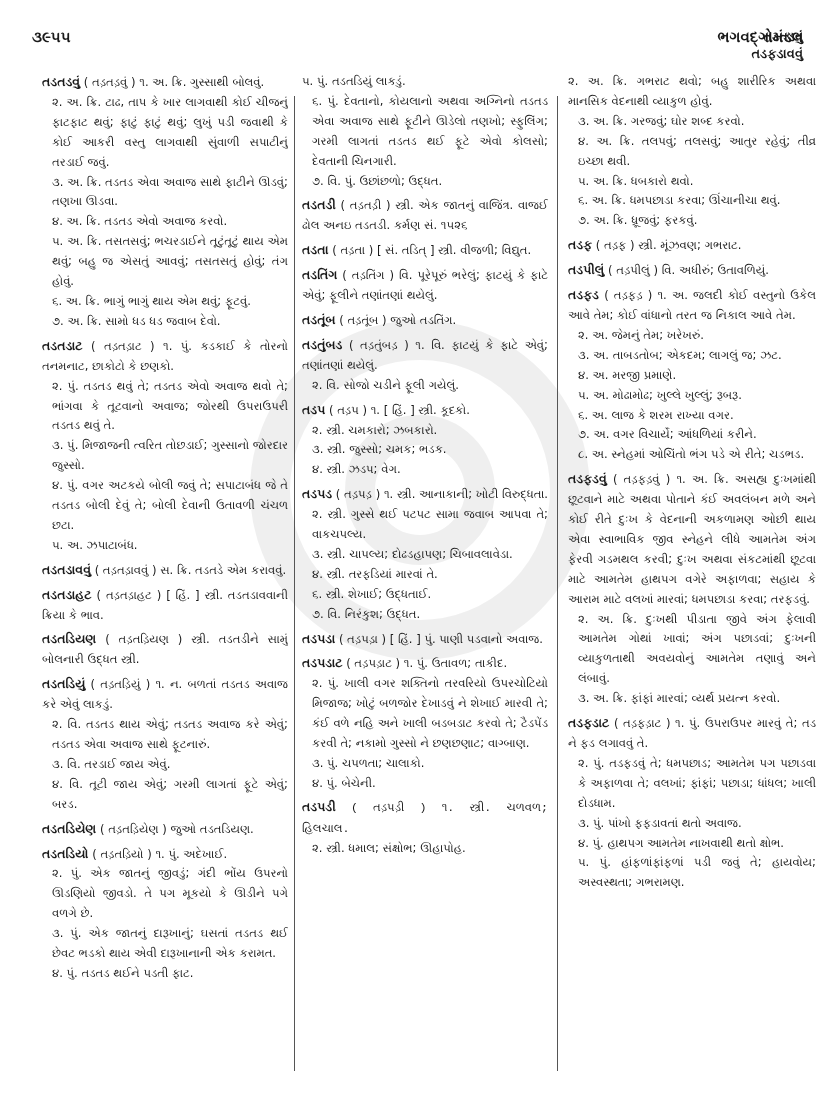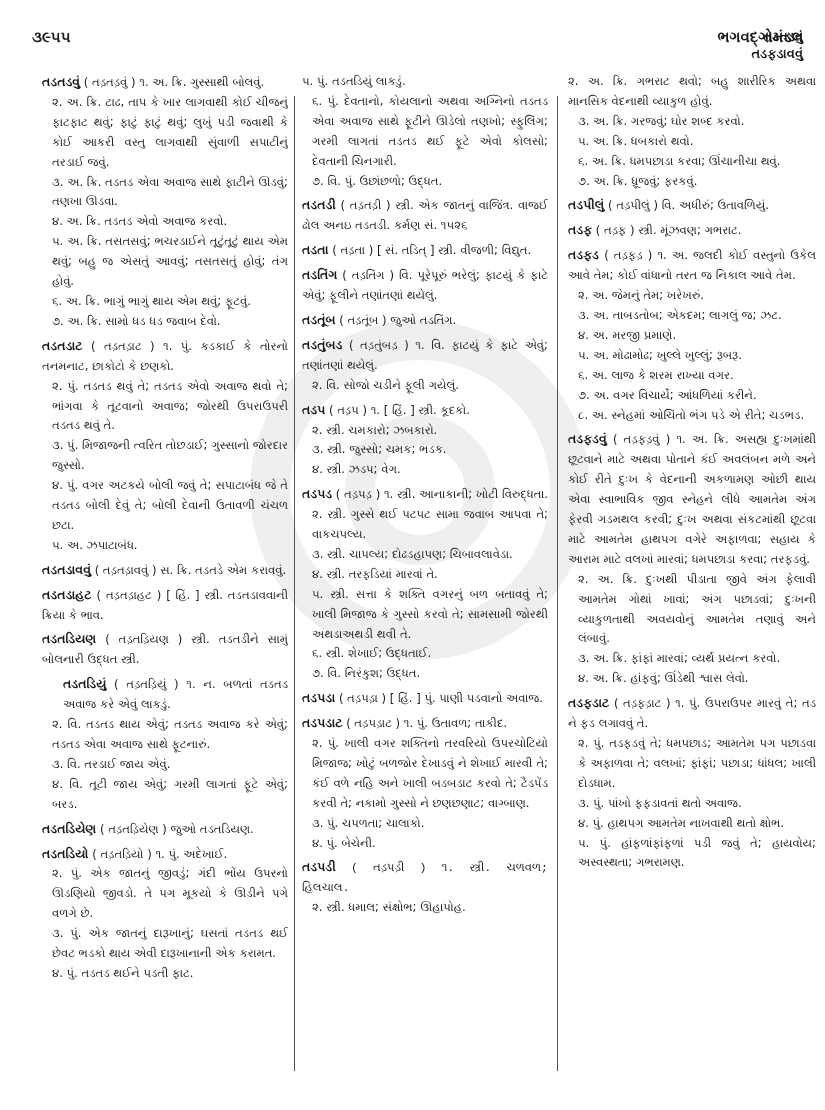--- a/index.html
+++ b/index.html
@@ -79,21 +79,21 @@
       <div class="entry">
         <div class="sense" style="padding-left: 0px;"><span class="hw">તડતડાવવું</span> <span class="pr">( તડ઼તડ઼ાવવું )</span> <span>સ. ક્રિ. તડતડે એમ કરાવવું.</span></div>
       </div>
       <div class="entry">
         <div class="sense" style="padding-left: 0px;"><span class="hw">તડતડાહટ</span> <span class="pr">( તડ઼તડ઼ાહટ )  [ હિં. ]</span> <span>સ્ત્રી. તડતડાવવાની ક્રિયા કે ભાવ.</span></div>
       </div>
       <div class="entry">
         <div class="sense" style="padding-left: 0px;"><span class="hw">તડતડિયણ</span> <span class="pr">( તડ઼તડ઼િયણ )</span> <span>સ્ત્રી. તડતડીને સામું બોલનારી ઉદ્ધત સ્ત્રી.</span></div>
       </div>
       <div class="entry">
-        <div class="sense" style="padding-left: 0px; margin-left: 21px;"><span class="hw">તડતડિયું</span> <span class="pr">( તડ઼તડ઼િયું )</span> <span>૧. ન. બળતાં તડતડ અવાજ કરે એવું લાકડું.</span></div>
+        <div class="sense" style="padding-left: 0px;"><span class="hw">તડતડિયું</span> <span class="pr">( તડ઼તડ઼િયું )</span> <span>૧. ન. બળતાં તડતડ અવાજ કરે એવું લાકડું.</span></div>
         <div class="sense"><span>૨. વિ. તડતડ થાય એવું; તડતડ અવાજ કરે એવું; તડતડ એવા અવાજ સાથે ફૂટનારું.</span></div>
         <div class="sense"><span>૩. વિ. તરડાઈ જાય એવું.</span></div>
         <div class="sense"><span>૪. વિ. તૂટી જાય એવું; ગરમી લાગતાં ફૂટે એવું; બરડ.</span></div>
       </div>
       <div class="entry">
         <div class="sense" style="padding-left: 0px;"><span class="hw">તડતડિયેણ</span> <span class="pr">( તડ઼તડ઼િયેણ )</span> <span>જુઓ તડતડિયણ.</span></div>
       </div>
       <div class="entry">
         <div class="sense" style="padding-left: 0px;"><span class="hw">તડતડિયો</span> <span class="pr">( તડ઼તડ઼િયો )</span> <span>૧. પું. અદેખાઈ.</span></div>
         <div class="sense"><span>૨. પું. એક જાતનું જીવડું; ગંદી ભોંય ઉપરનો ઊડણિયો જીવડો. તે પગ મૂકયો કે ઊડીને પગે વળગે છે.</span></div>
@@ -127,21 +127,20 @@
         <div class="sense" style="padding-left: 0px;"><span class="hw">તડપ</span> <span class="pr">( તડ઼પ )</span> <span>૧. [ હિં. ] સ્ત્રી. કૂદકો.</span></div>
         <div class="sense"><span>૨. સ્ત્રી. ચમકારો; ઝબકારો.</span></div>
         <div class="sense"><span>૩. સ્ત્રી. જુસ્સો; ચમક; ભડક.</span></div>
         <div class="sense"><span>૪. સ્ત્રી. ઝડપ; વેગ.</span></div>
       </div>
       <div class="entry">
         <div class="sense" style="padding-left: 0px;"><span class="hw">તડપડ</span> <span class="pr">( તડ઼પડ઼ )</span> <span>૧. સ્ત્રી. આનાકાની; ખોટી વિરુદ્ધતા.</span></div>
         <div class="sense"><span>૨. સ્ત્રી. ગુસ્સે થઈ પટપટ સામા જવાબ આપવા તે; વાકચપલ્ય.</span></div>
         <div class="sense"><span>૩. સ્ત્રી. ચાપલ્ય; દોઢડહાપણ; ચિબાવલાવેડા.</span></div>
         <div class="sense"><span>૪. સ્ત્રી. તરફડિયાં મારવાં તે.</span></div>
-        <div class="sense"><span>૫. સ્ત્રી. સત્તા કે શક્તિ વગરનું બળ બતાવવું તે; ખાલી મિજાજ કે ગુસ્સો કરવો તે; સામસામી જોરથી અથડાઅથડી થવી તે.</span></div>
         <div class="sense"><span>૬. સ્ત્રી. શેખાઈ; ઉદ્ધતાઈ.</span></div>
         <div class="sense"><span>૭. વિ. નિરંકુશ; ઉદ્ધત.</span></div>
       </div>
       <div class="entry">
         <div class="sense" style="padding-left: 0px;"><span class="hw">તડપડા</span> <span class="pr">( તડ઼પડ઼ા ) [ હિં. ]</span> <span>પું. પાણી પડવાનો અવાજ.</span></div>
       </div>
       <div class="entry">
         <div class="sense" style="padding-left: 0px;"><span class="hw">તડપડાટ</span> <span class="pr">( તડ઼પડ઼ાટ )</span> <span>૧. પું. ઉતાવળ; તાકીદ.</span></div>
         <div class="sense"><span>૨. પું. ખાલી વગર શક્તિનો તરવરિયો ઉપરચોટિયો મિજાજ; ખોટું બળજોર દેખાડવું ને શેખાઈ મારવી તે; કંઈ વળે નહિ અને ખાલી બડબડાટ કરવો તે; ટૈડપેંડ કરવી તે; નકામો ગુસ્સો ને છણછણાટ; વાગ્બાણ.</span></div>
         <div class="sense"><span>૩. પું. ચપળતા; ચાલાકો.</span></div>
@@ -149,45 +148,45 @@
       </div>
       <div class="entry">
         <div class="sense" style="padding-left: 0px; font-family: Liberation Mono, monospace;"><span class="hw">તડપડી</span> <span class="pr">( તડ઼પડ઼ી )</span> <span>૧. સ્ત્રી. ચળવળ; હિલચાલ.</span></div>
         <div class="sense"><span>૨. સ્ત્રી. ધમાલ; સંક્ષોભ; ઊહાપોહ.</span></div>
       </div>
     </div>
   <div class="col col3">
       <div class="entry">
         <div class="sense"><span>૨. અ. ક્રિ. ગભરાટ થવો; બહુ શારીરિક અથવા માનસિક વેદનાથી વ્યાકુળ હોવું.</span></div>
         <div class="sense"><span>૩. અ. ક્રિ. ગરજવું; ઘોર શબ્દ કરવો.</span></div>
+        <div class="sense"><span>૪. અ. ક્રિ. તલપવું; તલસવું; આતુર રહેવું; તીવ્ર ઇચ્છા થવી.</span></div>
         <div class="sense"><span>૫. અ. ક્રિ. ધબકારો થવો.</span></div>
         <div class="sense"><span>૬. અ. ક્રિ. ધમપછાડા કરવા; ઊંચાનીચા થવું.</span></div>
         <div class="sense"><span>૭. અ. ક્રિ. ધ્રૂજવું; ફરકવું.</span></div>
       </div>
       <div class="entry">
-        <div class="sense" style="padding-left: 0px;"><span class="hw">તડપીલું</span> <span class="pr">( તડ઼પીલું )</span> <span>વિ. અધીરું; ઉતાવળિયું.</span></div>
+        <div class="sense" style="padding-left: 0px;"><span class="hw">તડફ</span> <span class="pr">( તડ઼ફ )</span> <span>સ્ત્રી. મૂંઝવણ; ગભરાટ.</span></div>
       </div>
       <div class="entry">
-        <div class="sense" style="padding-left: 0px;"><span class="hw">તડફ</span> <span class="pr">( તડ઼ફ )</span> <span>સ્ત્રી. મૂંઝવણ; ગભરાટ.</span></div>
+        <div class="sense" style="padding-left: 0px;"><span class="hw">તડપીલું</span> <span class="pr">( તડ઼પીલું )</span> <span>વિ. અધીરું; ઉતાવળિયું.</span></div>
       </div>
       <div class="entry">
         <div class="sense" style="padding-left: 0px;"><span class="hw">તડફડ</span> <span class="pr">( તડ઼ફડ઼ )</span> <span>૧. અ. જલદી કોઈ વસ્તુનો ઉકેલ આવે તેમ; કોઈ વાંધાનો તરત જ નિકાલ આવે તેમ.</span></div>
         <div class="sense"><span>૨. અ. જેમનું તેમ; ખરેખરું.</span></div>
         <div class="sense"><span>૩. અ. તાબડતોબ; એકદમ; લાગલું જ; ઝટ.</span></div>
         <div class="sense"><span>૪. અ. મરજી પ્રમાણે.</span></div>
         <div class="sense"><span>૫. અ. મોઢામોઢ; ખુલ્લે ખુલ્લું; રૂબરૂ.</span></div>
         <div class="sense"><span>૬. અ. લાજ કે શરમ રાખ્યા વગર.</span></div>
         <div class="sense"><span>૭. અ. વગર વિચાર્યે; આંધળિયાં કરીને.</span></div>
         <div class="sense"><span>૮. અ. સ્નેહમાં ઓચિંતો ભંગ પડે એ રીતે; ચડભડ.</span></div>
       </div>
       <div class="entry">
         <div class="sense" style="padding-left: 0px;"><span class="hw">તડફડવું</span> <span class="pr">( તડ઼ફડ઼વું )</span> <span>૧. અ. ક્રિ. અસહ્ય દુઃખમાંથી છૂટવાને માટે અથવા પોતાને કંઈ અવલંબન મળે અને કોઈ રીતે દુઃખ કે વેદનાની અકળામણ ઓછી થાય એવા સ્વાભાવિક જીવ સ્નેહને લીધે આમતેમ અંગ ફેરવી ગડમથલ કરવી; દુઃખ અથવા સંકટમાંથી છૂટવા માટે આમતેમ હાથપગ વગેરે અફાળવા; સહાય કે આરામ માટે વલખાં મારવાં; ધમપછાડા કરવા; તરફડવું.</span></div>
         <div class="sense"><span>૨. અ. ક્રિ. દુઃખથી પીડાતા જીવે અંગ ફેલાવી આમતેમ ગોથાં ખાવાં; અંગ પછાડવાં; દુઃખની વ્યાકુળતાથી અવયવોનું આમતેમ તણાવું અને લંબાવું.</span></div>
         <div class="sense"><span>૩. અ. ક્રિ. ફાંફાં મારવાં; વ્યર્થ પ્રયત્ન કરવો.</span></div>
-        <div class="sense"><span>૪. અ. ક્રિ. હાંફવું; ઊંડેથી શ્વાસ લેવો.</span></div>
       </div>
       <div class="entry">
         <div class="sense" style="padding-left: 0px;"><span class="hw">તડફડાટ</span> <span class="pr">( તડ઼ફડ઼ાટ )</span> <span>૧. પું. ઉપરાઉપર મારવું તે; તડ ને ફડ લગાવવું તે.</span></div>
         <div class="sense"><span>૨. પું. તડફડવું તે; ધમપછાડ; આમતેમ પગ પછાડવા કે અફાળવા તે; વલખાં; ફાંફાં; પછાડા; ધાંધલ; ખાલી દોડધામ.</span></div>
         <div class="sense"><span>૩. પું. પાંખો ફફડાવતાં થતો અવાજ.</span></div>
         <div class="sense"><span>૪. પું. હાથપગ આમતેમ નાખવાથી થતો ક્ષોભ.</span></div>
         <div class="sense"><span>૫. પું. હાંફળાંફાંફળાં પડી જવું તે; હાયવોય; અસ્વસ્થતા; ગભરામણ.</span></div>
       </div>
     </div>
 </div>

